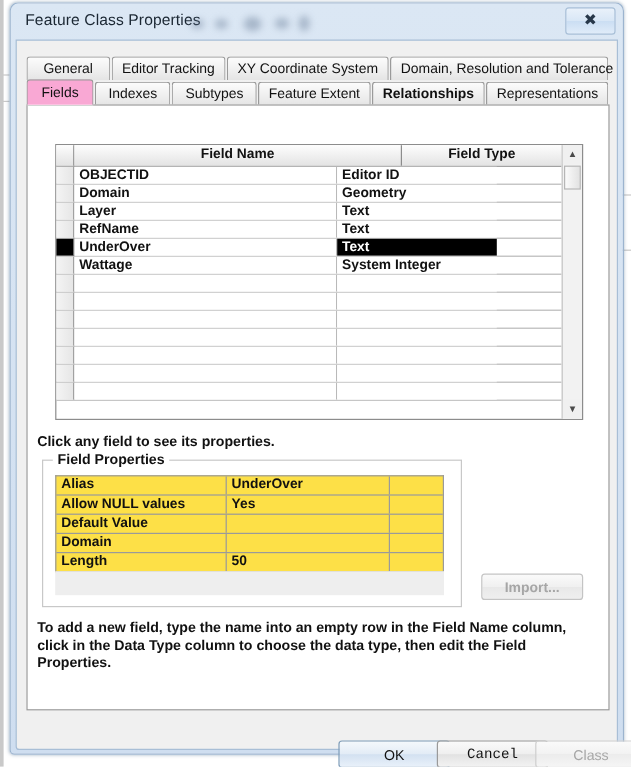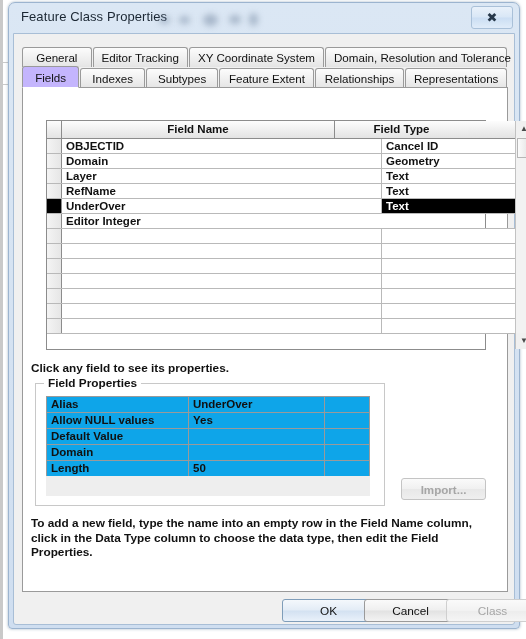--- a/index.html
+++ b/index.html
@@ -111,21 +111,21 @@
     background: linear-gradient(to bottom, #fcfcfc 0%, #eeeeee 60%, #e4e4e4 100%);
     border: 1px solid #9a9a9a;
     border-bottom: none;
     border-radius: 3px 3px 0 0;
     margin-right: 1px;
     white-space: nowrap;
     box-sizing: border-box;
     cursor: default;
   }
   .tab.active {
-    background: #c4b5fd;
+    background: #f9a8d4;
     height: 22px;
     line-height: 21px;
     border-bottom: 1px solid #ffffff;
     position: relative;
     z-index: 5;
   }
 
   
   .tab-panel {
     position: absolute;
@@ -193,21 +193,21 @@
     font-size: 11.5px;
     color: #111;
     line-height: 14px;
     padding-left: 4px;
     box-sizing: border-box;
     overflow: hidden;
     white-space: nowrap;
     background: #ffffff;
     cursor: default;
   }
-  .gr-name { width: 320px; border-right: 1px solid #b9b9b9; }
+  .gr-name { width: 219px; border-right: 1px solid #b9b9b9; }
   .gr-type { width: 133px; }
   .grid-row.selected .gr-type {
     background: #000000;
     color: #ffffff;
   }
 
   
   .vscroll {
     width: 17px;
     background: #f2f2f2;
@@ -259,21 +259,21 @@
     font-size: 11.8px;
     color: #111;
   }
   .prop-table {
     position: absolute;
     left: 10px; top: 12px;
     width: 324px;
     border: 1px solid #9a9a9a;
     border-bottom: none;
     box-sizing: border-box;
-    background: #0ea5e9;
+    background: #fde047;
   }
   .prop-row {
     display: flex;
     height: 16px;
     border-bottom: 1px solid #9a9a9a;
     box-sizing: border-box;
   }
   .pr-label, .pr-value, .pr-pad {
     font-size: 11.5px;
     color: #111;
@@ -321,39 +321,40 @@
   }
 
   
   .btn-bar {
     position: absolute;
     left: 8px; top: 562px;
     width: 486px; height: 28px;
   }
   .dlg-btn {
     position: absolute;
-    top: 3px;
+    top: 21px;
     width: 93px; height: 23px;
     border-radius: 3px;
     font-size: 11.8px;
     display: flex; align-items: center; justify-content: center;
     box-sizing: border-box;
     cursor: default;
   }
   .dlg-btn.ok {
     left: 260px;
     background: linear-gradient(to bottom, #f4f8fc 0%, #e3ecf6 48%, #d3e1f1 52%, #e9f1fa 100%);
     border: 1px solid #7f9db9;
     color: #111;
   }
   .dlg-btn.cancel {
     left: 342px;
     background: linear-gradient(to bottom, #fafafa 0%, #efefef 48%, #e2e2e2 52%, #f3f3f3 100%);
     border: 1px solid #9a9a9a;
     color: #111;
+    font-family: Liberation Mono, monospace;
   }
   .dlg-btn.apply {
     left: 424px;
     background: linear-gradient(to bottom, #fafafa 0%, #f2f2f2 50%, #ececec 51%, #f5f5f5 100%);
     border: 1px solid #cfcfcf;
     color: #a6a6a6;
   }
 
   
   .bg-left-strip {
@@ -401,39 +402,39 @@
           <div class="tab" style="width:78px;">General</div>
           <div class="tab" style="width:105px;">Editor Tracking</div>
           <div class="tab" style="width:136px;">XY Coordinate System</div>
           <div class="tab" style="width:182px;">Domain, Resolution and Tolerance</div>
         </div>
         <div class="tab-row row2">
           <div class="tab active" style="width:60px;">Fields</div>
           <div class="tab" style="width:68px;">Indexes</div>
           <div class="tab" style="width:76px;">Subtypes</div>
           <div class="tab" style="width:100px;text-align:right;">Feature Extent</div>
-          <div class="tab" style="width:94px;">Relationships</div>
+          <div class="tab" style="width:94px;font-weight:bold;">Relationships</div>
           <div class="tab" style="width:102px;">Representations</div>
         </div>
       </div>
 
       <div class="tab-panel">
 
         <div class="grid-wrap">
           <div class="grid-main">
             <div class="grid-header">
               <div class="gh-corner"></div>
               <div class="gh-cell gh-name">Field Name</div>
               <div class="gh-cell gh-type">Field Type</div>
             </div>
             <div id="grid-rows">
                 <div class="grid-row">
                   <div class="gr-sel"></div>
                   <div class="gr-name">OBJECTID</div>
-                  <div class="gr-type">Cancel ID</div>
+                  <div class="gr-type">Editor ID</div>
                 </div>
                 <div class="grid-row">
                   <div class="gr-sel"></div>
                   <div class="gr-name">Domain</div>
                   <div class="gr-type">Geometry</div>
                 </div>
                 <div class="grid-row">
                   <div class="gr-sel"></div>
                   <div class="gr-name">Layer</div>
                   <div class="gr-type">Text</div>
@@ -443,21 +444,22 @@
                   <div class="gr-name">RefName</div>
                   <div class="gr-type">Text</div>
                 </div>
                 <div class="grid-row selected">
                   <div class="gr-sel"></div>
                   <div class="gr-name">UnderOver</div>
                   <div class="gr-type">Text</div>
                 </div>
                 <div class="grid-row">
                   <div class="gr-sel"></div>
-                  <div class="gr-type">Editor Integer</div>
+                  <div class="gr-name">Wattage</div>
+                  <div class="gr-type">System Integer</div>
                 </div>
                 <div class="grid-row">
                   <div class="gr-sel"></div>
                   <div class="gr-name"></div>
                   <div class="gr-type"></div>
                 </div>
                 <div class="grid-row">
                   <div class="gr-sel"></div>
                   <div class="gr-name"></div>
                   <div class="gr-type"></div>

